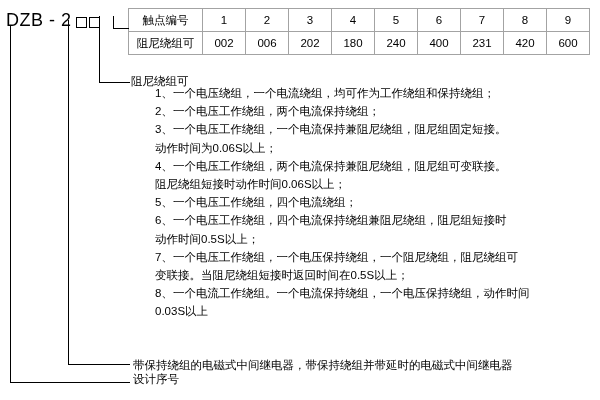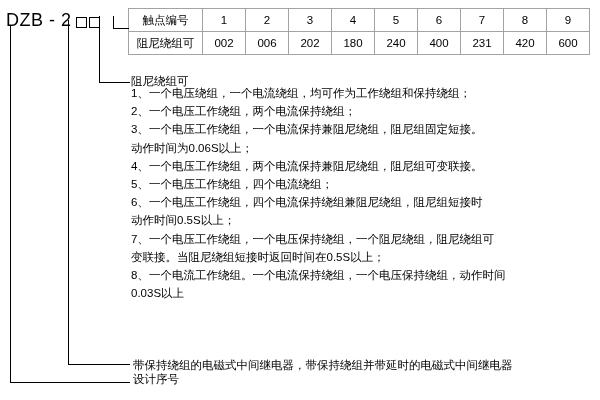--- a/index.html
+++ b/index.html
@@ -92,20 +92,21 @@
   .lines-block {
     position: absolute;
     left: 131px;
     top: 84px;
     font-size: 11.5px;
     line-height: 18.2px;
     font-family: "Liberation Sans", sans-serif;
   }
   .lines-block div {
     white-space: nowrap;
+    margin-left: 24px;
   }
 </style>
 </head>
 <body>
 
 <div id="root">
 
   <div class="model-code">
     <span>DZB - 2</span><span class="boxes"><span class="sq"></span><span class="sq"></span></span>
   </div>
@@ -154,20 +155,21 @@
   <div class="hline" style="left:10px; top:382px; width:120px;"></div>
 
   <div class="ann-label" style="left:131px; top:74px;">阻尼绕组可</div>
 
   <div class="lines-block">
     <div>1、一个电压绕组，一个电流绕组，均可作为工作绕组和保持绕组；</div>
     <div>2、一个电压工作绕组，两个电流保持绕组；</div>
     <div>3、一个电压工作绕组，一个电流保持兼阻尼绕组，阻尼组固定短接。</div>
     <div>动作时间为0.06S以上；</div>
     <div>4、一个电压工作绕组，两个电流保持兼阻尼绕组，阻尼组可变联接。</div>
+    <div>阻尼绕组短接时动作时间0.06S以上；</div>
     <div>5、一个电压工作绕组，四个电流绕组；</div>
     <div>6、一个电压工作绕组，四个电流保持绕组兼阻尼绕组，阻尼组短接时</div>
     <div>动作时间0.5S以上；</div>
     <div>7、一个电压工作绕组，一个电压保持绕组，一个阻尼绕组，阻尼绕组可</div>
     <div>变联接。当阻尼绕组短接时返回时间在0.5S以上；</div>
     <div>8、一个电流工作绕组。一个电流保持绕组，一个电压保持绕组，动作时间</div>
     <div>0.03S以上</div>
   </div>
 
   <div class="ann-label" style="left:133px; top:372px;">设计序号</div>

